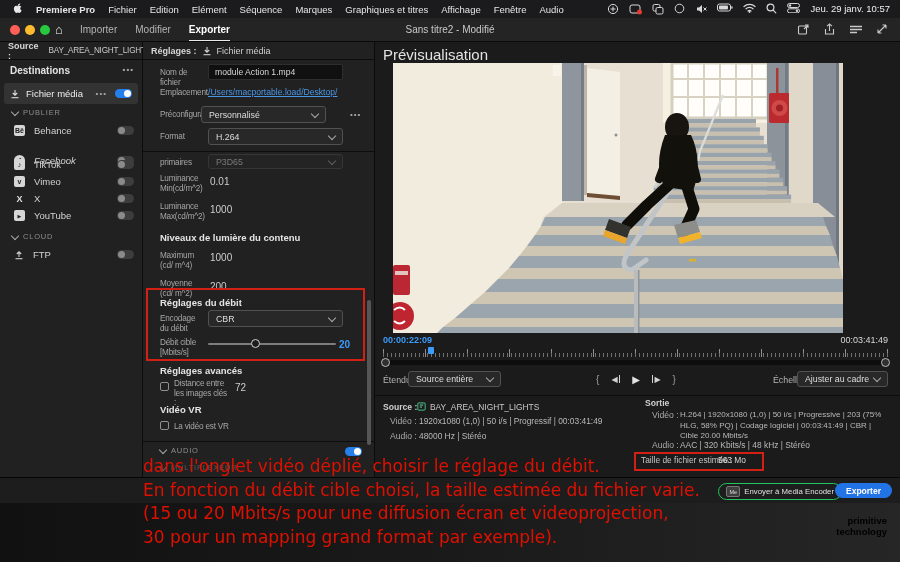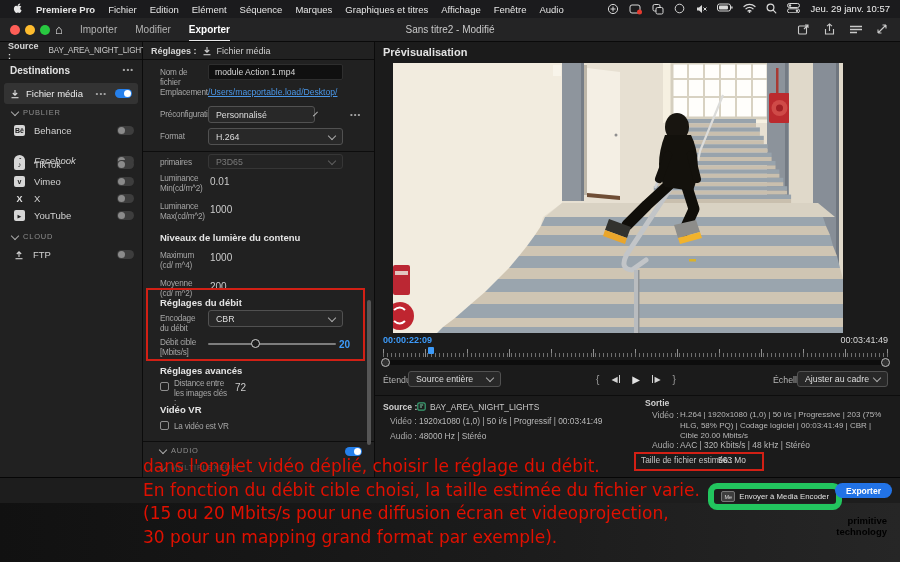--- a/index.html
+++ b/index.html
@@ -71,21 +71,21 @@
       align-items:center;justify-content:space-between;padding:0 7px;font-size:8.8px;color:#dedede;box-sizing:border-box;}
   .dd.dis{opacity:.45;}
   .secdiv{position:absolute;left:0;right:0;height:1px;background:#0d0d0d;}
   .redbox{position:absolute;border:2px solid #d22015;z-index:30;pointer-events:none;}
   .ckb{position:absolute;width:9px;height:9px;border:1px solid #8f8f8f;border-radius:2px;box-sizing:border-box;background:transparent;}
   .slider-track{position:absolute;height:2px;background:#7d7d7d;border-radius:1px;}
   .slider-knob{position:absolute;width:9px;height:9px;border:1.5px solid #d2d2d2;border-radius:50%;background:#1d1d1d;box-sizing:border-box;}
   .scrollbar{position:absolute;width:4px;border-radius:2px;background:#565656;}
 
   
-  .pv-title{position:absolute;left:8px;top:4px;font-size:11px;font-weight:bold;color:#e2e2e2;}
+  .pv-title{position:absolute;left:8px;top:4px;font-size:15px;font-weight:normal;color:#e2e2e2;}
   .video{position:absolute;left:18px;top:21px;width:450px;height:270px;background:#000;}
   .tc{position:absolute;top:293px;font-size:9px;font-weight:bold;}
   .ruler{position:absolute;left:8px;top:306px;width:505px;height:9px;}
   .tmaj{position:absolute;left:0;right:0;bottom:0;height:8px;
         background:repeating-linear-gradient(90deg,#8f8f8f 0 1px,transparent 1px 42px);}
   .tmin{position:absolute;left:0;right:0;bottom:0;height:4px;
         background:repeating-linear-gradient(90deg,#6f6f6f 0 1px,transparent 1px 4px);}
   .playhead{position:absolute;left:53px;top:305px;width:6px;height:7px;background:#3d9bfa;border-radius:1px;z-index:5;}
   .scrub{position:absolute;left:8px;top:318px;width:505px;height:5px;background:#0d0d0d;border-radius:3px;}
   .hd{position:absolute;width:7px;height:7px;border-radius:50%;background:#303030;border:1.5px solid #bdbdbd;top:-2px;box-sizing:content-box;}
@@ -97,21 +97,21 @@
   .stepico{display:flex;align-items:center;gap:1px;font-size:8px;color:#d2d2d2;}
   .stepico .bar{width:1.5px;height:8px;background:#d2d2d2;}
   .playico{font-size:10px;color:#e2e2e2;}
   .info-lbl{position:absolute;font-size:8.6px;font-weight:bold;color:#cfcfcf;}
   .info-val{position:absolute;font-size:8.4px;color:#b9b9b9;white-space:nowrap;}
   .out-video-val{position:absolute;font-size:8px;line-height:10.5px;color:#b9b9b9;white-space:normal;}
 
   
   .bottombar{position:absolute;top:477px;left:0;width:900px;height:26px;background:#1d1d1d;
              border-top:1px solid #060606;box-sizing:border-box;z-index:20;}
-  .me-btn{position:absolute;right:58px;top:5px;height:15px;border:6px solid #22c55e;border-radius:9px;
+  .me-btn{position:absolute;right:58px;top:5px;height:15px;border:1px solid #22c55e;border-radius:9px;
           display:flex;align-items:center;gap:4px;padding:0 7px;font-size:7.8px;color:#e0e0e0;background:transparent;}
   .me-badge{width:12px;height:9px;background:#3e3e3e;border:0.5px solid #777;border-radius:2px;
             font-size:5.5px;color:#ddd;display:flex;align-items:center;justify-content:center;}
   .export-btn{position:absolute;right:8px;top:5px;height:15px;border-radius:9px;background:#2273e6;
               display:flex;align-items:center;padding:0 11px;font-size:8.5px;font-weight:bold;color:#fff;}
 
   
   .footer{position:absolute;top:503px;left:0;width:900px;height:59px;
           background:linear-gradient(90deg,#111111 0%,#1b1b1b 55%,#262626 100%);z-index:15;}
   .watermark{position:absolute;right:13px;top:12px;text-align:right;font-size:9.5px;line-height:11px;
@@ -301,21 +301,21 @@
       <span>Fichier média</span>
     </div>
 
     <div class="lbl" style="top:26px;">Nom de fichier</div>
     <input class="tinput" style="top: 22px;" value="module Action 1.mp4">
 
     <div class="lbl" style="top:46px;">Emplacement</div>
     <div class="link" style="top:45px;">/Users/macportable.load/Desktop/</div>
 
     <div class="lbl" style="top:68px;">Préconfiguration</div>
-    <div class="dd" style="left:65px;top:64px;width:107px;height:17px;gap:48px;">
+    <div class="dd" style="left:58px;top:64px;width:125px;height:17px;gap:48px;">
       <span>Personnalisé</span>
       <span class="cv"></span>
     </div>
     <div class="dots" style="position:absolute;left:207px;top:68px;">•••</div>
 
     <div class="lbl" style="top:90px;">Format</div>
     <div class="dd" style="left:65px;top:86px;width:135px;height:17px;">
       <span>H.264</span>
       <span class="cv"></span>
     </div>

